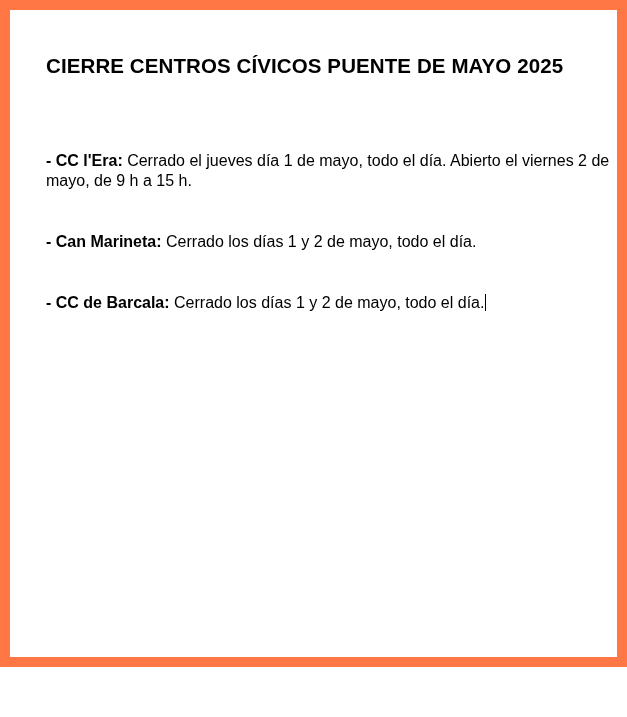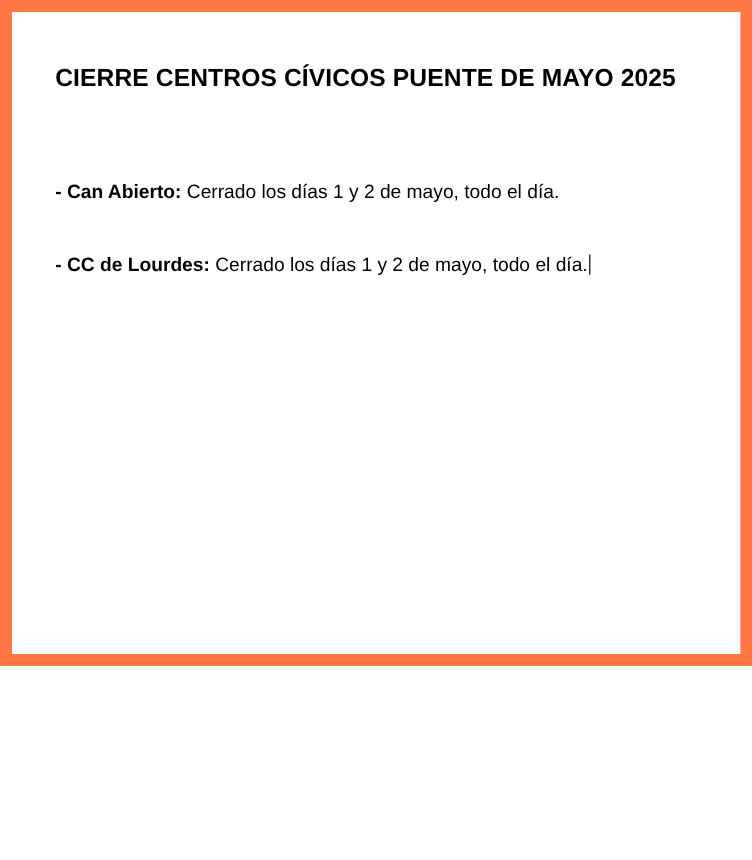--- a/index.html
+++ b/index.html
@@ -10,21 +10,21 @@
       width: 627px;
       height: 717px;
       overflow: hidden;
       background: #ffffff;
     }
     .frame {
       position: absolute;
       left: 0;
       top: 0;
       width: 627px;
-      height: 555px;
+      height: 667px;
       box-sizing: border-box;
       border: 10px solid #FF7744;
       background: #ffffff;
     }
     .content {
       position: absolute;
       left: 36px;
       top: 0;
       width: 575px;
       font-family: "Liberation Sans", sans-serif;
@@ -65,24 +65,25 @@
     }
   </style>
 </head>
 <body>
 
 <div class="frame">
   <div class="content">
     <h1 class="title">CIERRE CENTROS CÍVICOS PUENTE DE MAYO 2025</h1>
 
     <div class="list">
+      <p class="item"><span class="name">- CC l'Era:</span><span> Cerrado el jueves día 1 de mayo, todo el día. Abierto el viernes 2 de mayo, de 9 h a 15 h.</span></p>
 
 
 
-      <p class="item"><span class="name">- Can Abierto:</span><span> Cerrado los días 1 y 2 de mayo, todo el día.</span></p>
+      <p class="item"><span class="name">- Can Marineta:</span><span> Cerrado los días 1 y 2 de mayo, todo el día.</span></p>
 
 
-      <p class="item"><span class="name">- CC de Lourdes:</span><span> Cerrado los días 1 y 2 de mayo, todo el día.</span><span class="caret"></span></p>
+      <p class="item"><span class="name">- CC de Barcala:</span><span> Cerrado los días 1 y 2 de mayo, todo el día.</span><span class="caret"></span></p>
 
 
     </div>
   </div>
 </div>
 
 </body></html>

